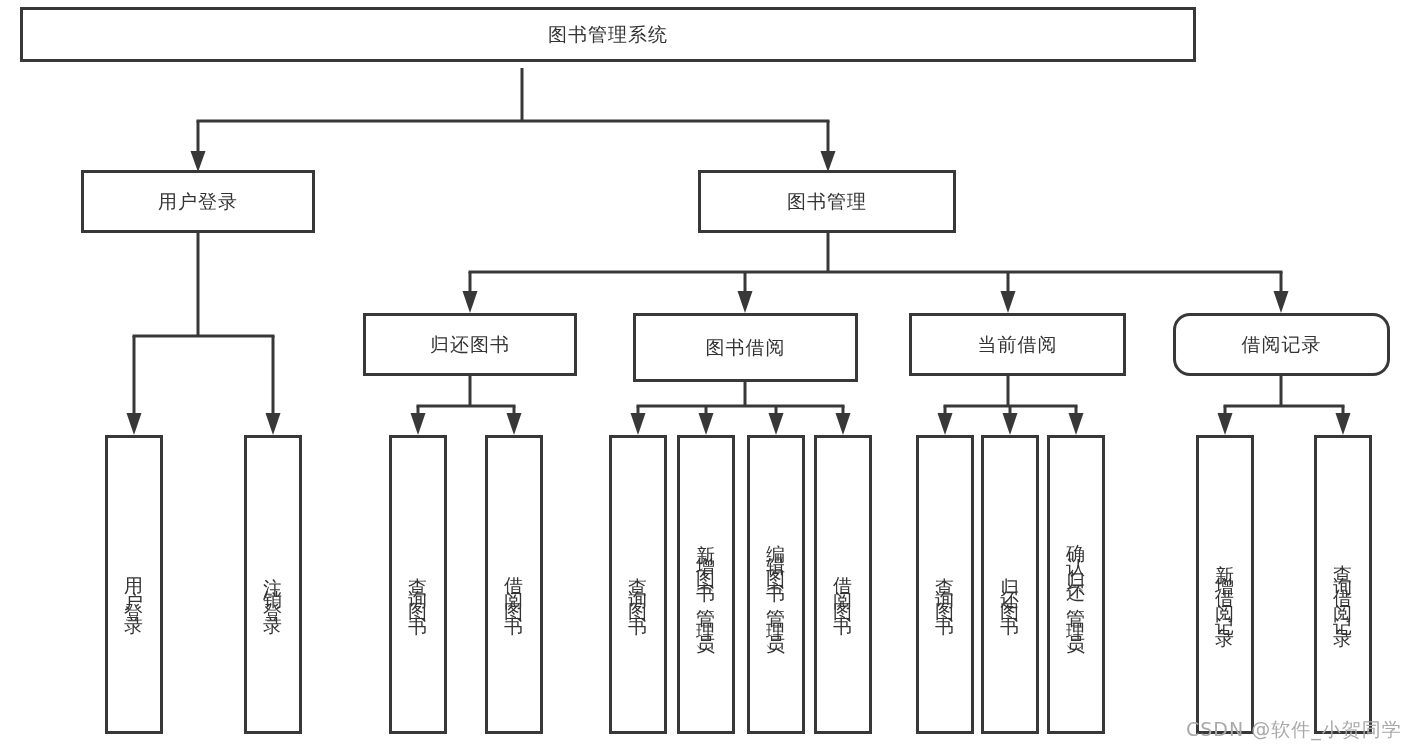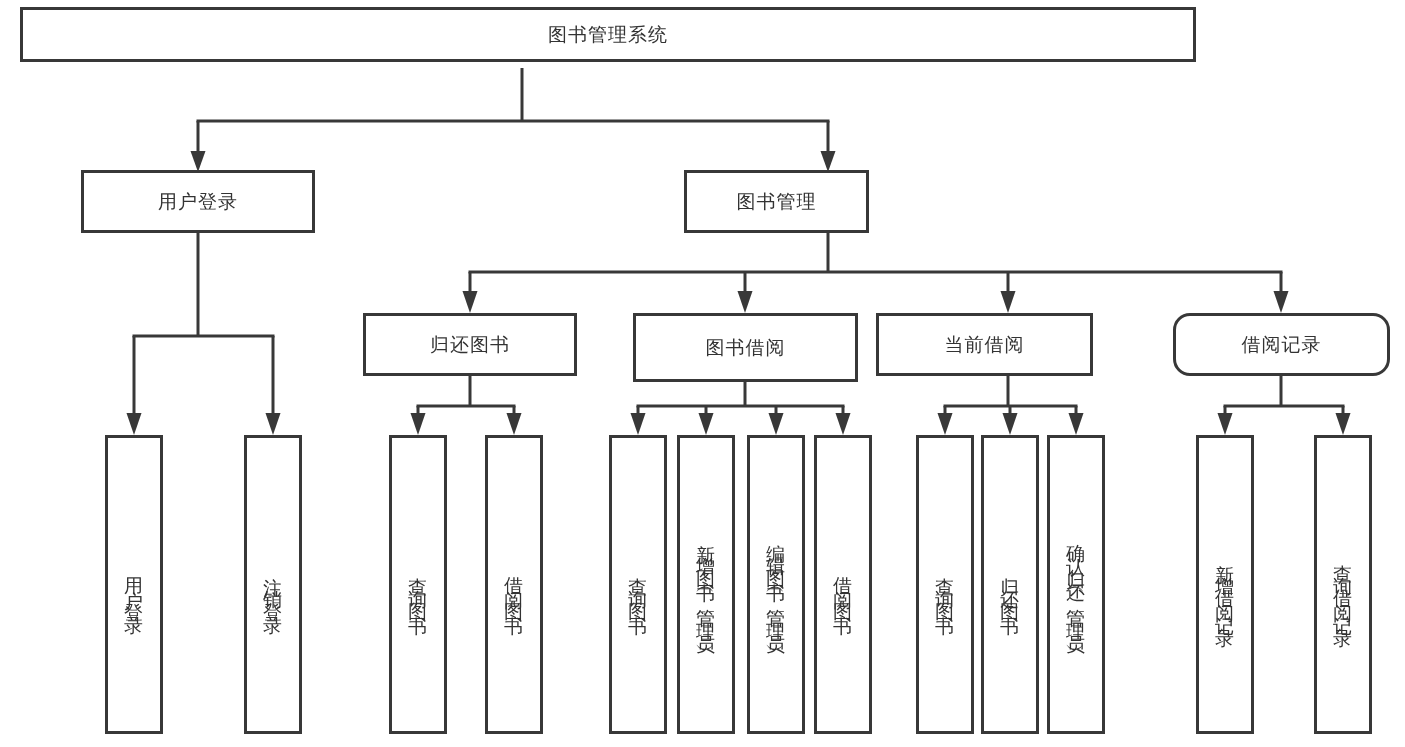--- a/index.html
+++ b/index.html
@@ -129,31 +129,31 @@
     <path class="ah" d="M1335.5,413 L1350.5,413 L1343,435 Z"></path>
   </svg>
 
   <div class="node" style="left:20px; top:7px; width:1176px; height:55px;">
     <span>图书管理系统</span>
   </div>
 
   <div class="node" style="left:81px; top:170px; width:234px; height:63px;">
     <span>用户登录</span>
   </div>
-  <div class="node" style="left:684px; top:170px; width:185px; height:63px;">
+  <div class="node" style="left:698px; top:170px; width:258px; height:63px;">
     <span>图书管理</span>
   </div>
 
   <div class="node" style="left:363px; top:313px; width:214px; height:63px;">
     <span>归还图书</span>
   </div>
   <div class="node" style="left:633px; top:313px; width:225px; height:69px;">
     <span>图书借阅</span>
   </div>
-  <div class="node" style="left:876px; top:313px; width:217px; height:63px;">
+  <div class="node" style="left:909px; top:313px; width:217px; height:63px;">
     <span>当前借阅</span>
   </div>
   <div class="node" style="left:1173px; top:313px; width:217px; height:63px;border-radius:17px;">
     <span>借阅记录</span>
   </div>
 
   <div class="node leaf" style="left:105px; top:435px; width:58px; height:299px;">
     <span>用户登录</span>
   </div>
   <div class="node leaf" style="left:244px; top:435px; width:58px; height:299px;">
@@ -186,14 +186,15 @@
   <div class="node leaf" style="left:1047px; top:435px; width:58px; height:299px;">
     <span>确认归还（管理员）</span>
   </div>
   <div class="node leaf" style="left:1196px; top:435px; width:58px; height:299px;">
     <span>新增借阅记录</span>
   </div>
   <div class="node leaf" style="left:1314px; top:435px; width:58px; height:299px;">
     <span>查询借阅记录</span>
   </div>
 
+  <div id="watermark">CSDN @软件_小贺同学</div>
 
 </div>
 
 </body></html>

